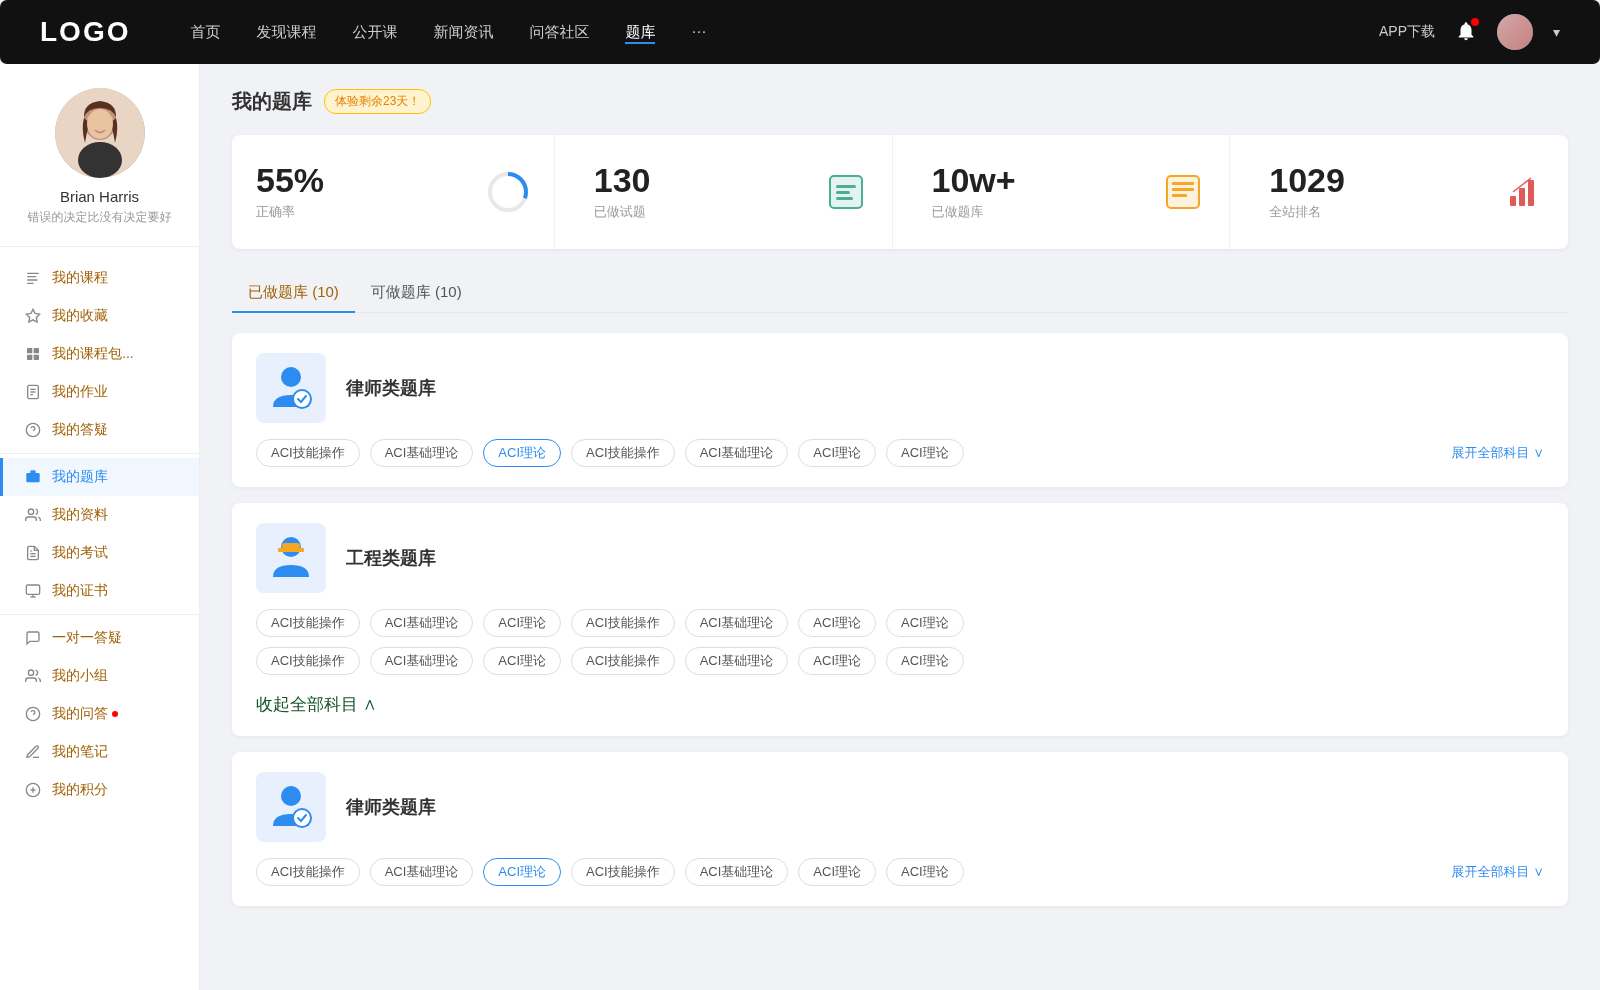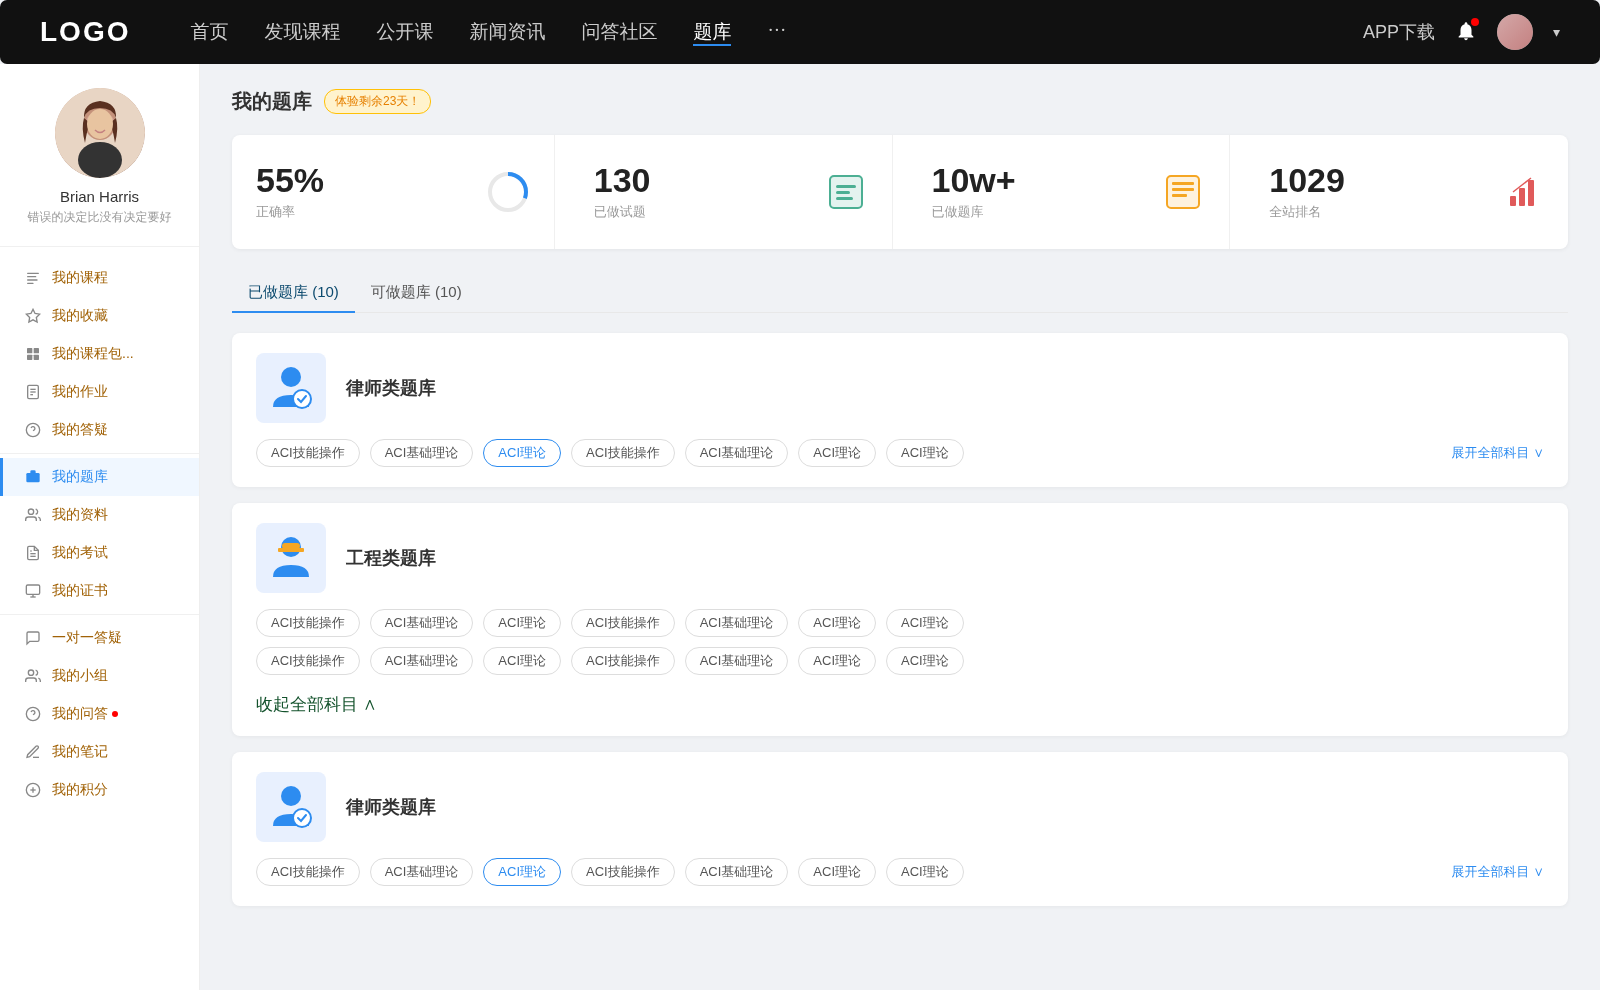--- a/index.html
+++ b/index.html
@@ -26,38 +26,38 @@
     }
     .navbar-menu {
       display: flex;
       gap: 36px;
       list-style: none;
       flex: 1;
     }
     .navbar-menu li a {
       color: #ccc;
       text-decoration: none;
-      font-size: 19px;
+      font-size: 15px;
       font-family: Liberation Serif, serif;
     }
     .navbar-menu li.active a {
       color: #fff;
       border-bottom: 2px solid #2d8cf0;
       padding-bottom: 2px;
     }
     .navbar-right {
       display: flex;
       align-items: center;
       gap: 20px;
       color: #ccc;
       font-size: 14px;
     }
     .nav-app-btn {
       color: #ccc;
-      font-size: 18px;
+      font-size: 14px;
     }
     .nav-bell {
       position: relative;
       cursor: pointer;
     }
     .nav-bell-dot {
       position: absolute;
       top: -2px;
       right: -2px;
       width: 8px; height: 8px;
@@ -243,21 +243,21 @@
       border-bottom: 1px solid #e8e8e8;
     }
     .tab {
       padding: 10px 16px;
       font-size: 15px;
       cursor: pointer;
       color: #555;
       position: relative;
     }
     .tab.active {
-      color: #0c4a6e;
+      color: #a16207;
     }
     .tab.active::after {
       content: '';
       position: absolute;
       bottom: -1px;
       left: 0; right: 0;
       height: 2px;
       background: #2d8cf0;
     }
 

